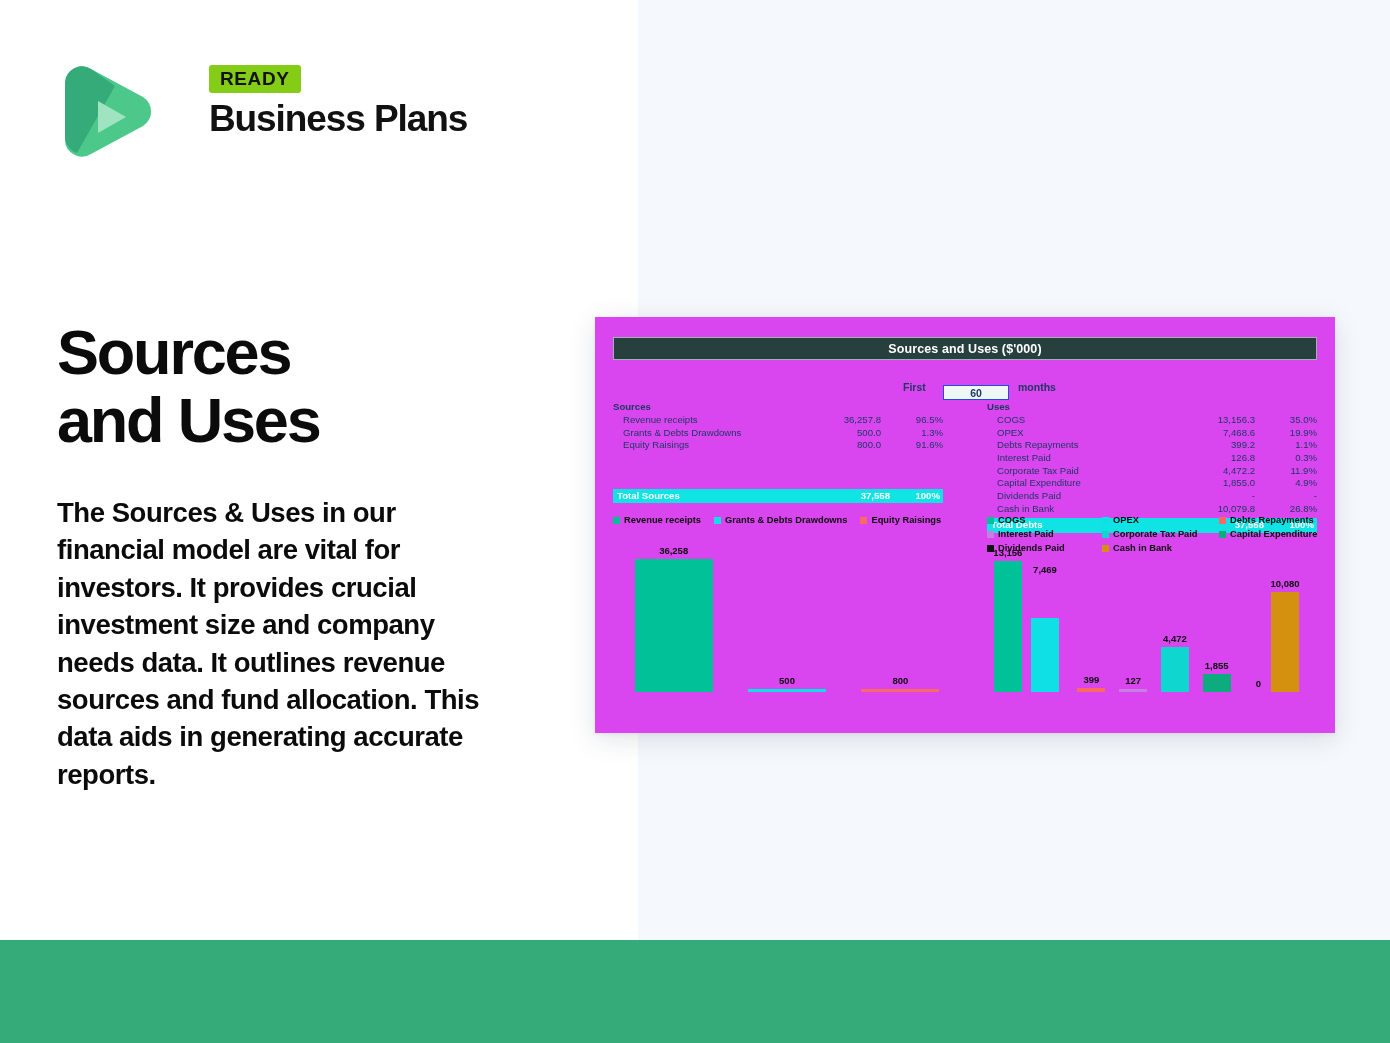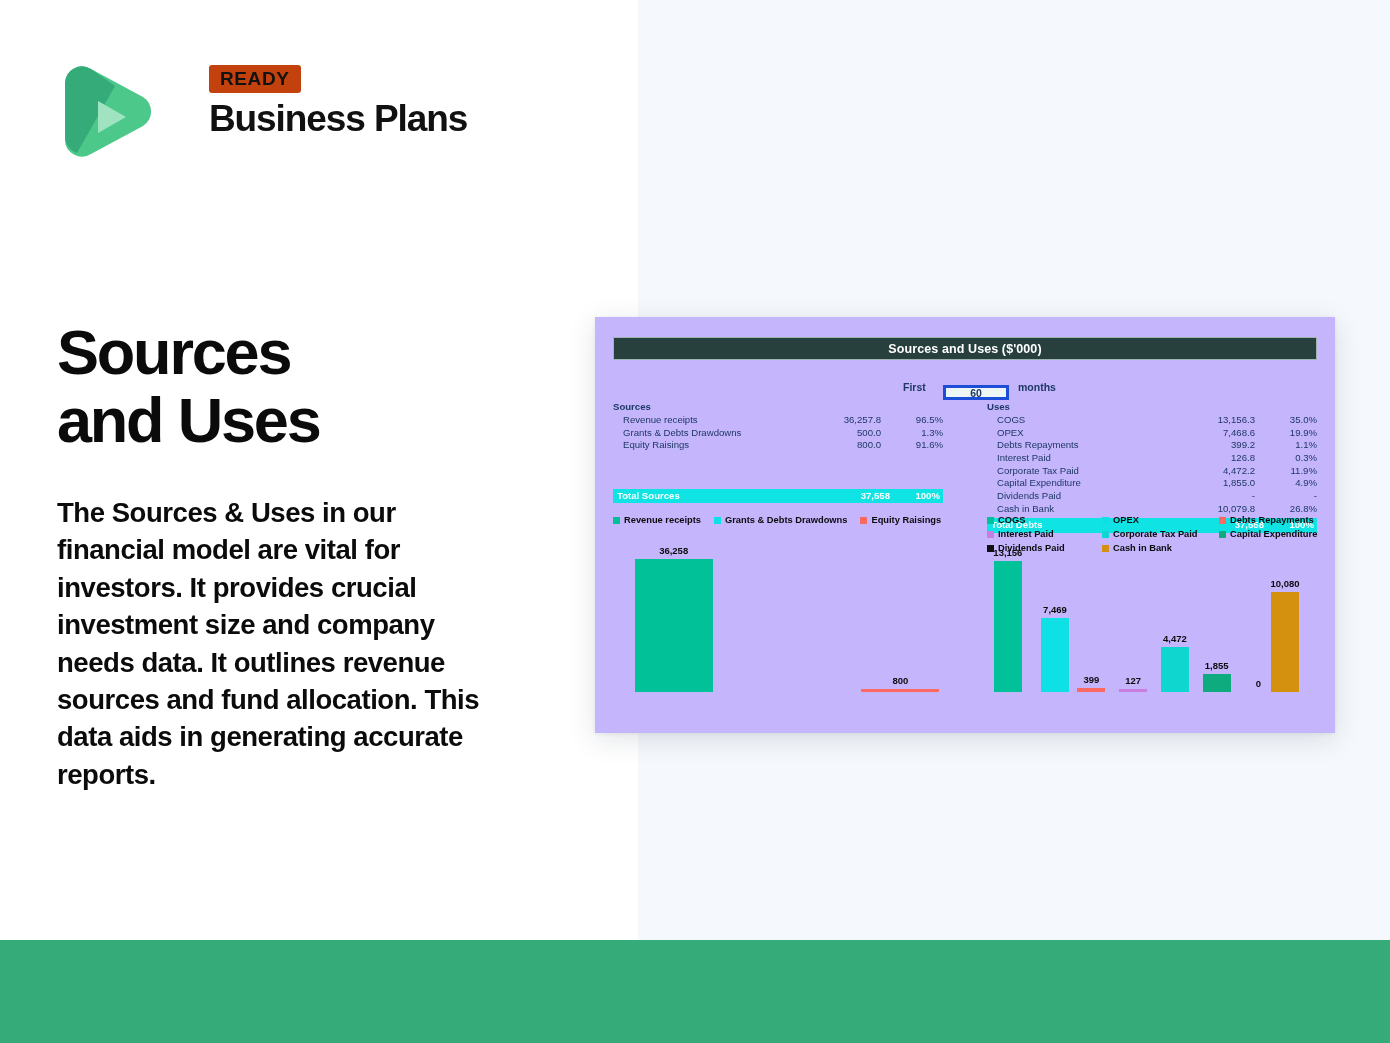--- a/index.html
+++ b/index.html
@@ -12,21 +12,21 @@
   
   .bg-left{position:absolute;left:0;top:0;width:638px;height:940px;background:#ffffff;}
   .bg-right{position:absolute;left:638px;top:0;width:752px;height:940px;background:#f5f8fc;}
   .bottom-band{position:absolute;left:0;top:940px;width:1390px;height:103px;background:#34ab79;}
 
   
   .logo{position:absolute;left:57px;top:57px;width:400px;height:105px;}
   .logo-mark{position:absolute;left:0;top:0;width:95px;height:100px;}
   .logo-text{position:absolute;left:152px;top:8px;}
   .ready-badge{
-    display:inline-block;background:#c2410c;color:#121212;
+    display:inline-block;background:#84cc16;color:#121212;
     font-size:19px;font-weight:bold;letter-spacing:.6px;
     padding:4px 11px 5px 11px;border-radius:3px;line-height:1;
   }
   .brand{
     margin-top:6px;font-size:37px;font-weight:bold;color:#111111;
     letter-spacing:-1.1px;line-height:1.06;white-space:nowrap;
   }
 
   
   .headline{
@@ -36,39 +36,39 @@
   }
   .body-copy{
     position:absolute;left:57px;top:494px;width:450px;
     font-size:27.5px;font-weight:bold;color:#0b0b0b;
     letter-spacing:-.45px;line-height:1.36;
   }
 
   
   .card{
     position:absolute;left:595px;top:317px;width:740px;height:416px;
-    background:#c4b5fd;
+    background:#d946ef;
     box-shadow:0 6px 26px rgba(20,40,60,.13), 0 1px 4px rgba(20,40,60,.07);
   }
   .sheet-title{
     position:absolute;left:18px;top:20px;width:704px;height:23px;
     background:#27403e;border:1px solid #9fb3b1;box-sizing:border-box;
     color:#ffffff;font-size:12.5px;font-weight:bold;
     display:flex;align-items:center;justify-content:center;letter-spacing:.1px;
   }
   .first-row{
     position:absolute;left:18px;top:62px;width:704px;height:16px;
     display:flex;align-items:center;
   }
   .first-label{
     position:absolute;left:290px;color:#1f3864;font-size:10.5px;font-weight:bold;
   }
   .months-input{
     position:absolute;left:330px;width:66px;height:15px;background:#eef7f3;
-    border:3px solid #1d4ed8;box-sizing:border-box;
+    border:1px solid #1d4ed8;box-sizing:border-box;
     color:#1f3864;font-size:10.5px;font-weight:bold;
     display:flex;align-items:center;justify-content:center;margin-top:11px;
   }
   .first-suffix{
     position:absolute;left:405px;color:#1f3864;font-size:10.5px;font-weight:bold;
   }
 
   
   .tbl{position:absolute;font-size:9.6px;color:#1f3864;}
   .tbl-left{left:18px;top:84px;width:330px;}
@@ -262,33 +262,37 @@
         <span>Cash in Bank</span>
       </span>
     </div>
 
   <div class="chart chart-left">
     <div class="plot">
         <div class="bar-slot" style="left: 17.6667px; width: 78px;">
           <div class="bar-lbl">36,258</div>
           <div class="bar" style="height: 135px; background: rgb(0, 193, 151);"></div>
         </div>
+        <div class="bar-slot" style="left: 131px; width: 78px;">
+          <div class="bar-lbl">500</div>
+          <div class="bar" style="height: 3px; background: rgb(15, 224, 230);"></div>
+        </div>
         <div class="bar-slot" style="left: 244.333px; width: 78px;">
           <div class="bar-lbl">800</div>
           <div class="bar" style="height: 3px; background: rgb(251, 106, 98);"></div>
         </div>
       </div>
   </div>
   <div class="chart chart-right">
     <div class="plot">
         <div class="bar-slot" style="left: 6.875px; width: 28px;">
           <div class="bar-lbl">13,156</div>
           <div class="bar" style="height: 131px; background: rgb(0, 193, 151);"></div>
         </div>
-        <div class="bar-slot" style="left: 54px; width: 28px;">
+        <div class="bar-slot" style="left: 44px; width: 28px; gap: 40px;">
           <div class="bar-lbl">7,469</div>
           <div class="bar" style="height: 74.3721px; background: rgb(15, 224, 230);"></div>
         </div>
         <div class="bar-slot" style="left: 90.375px; width: 28px;">
           <div class="bar-lbl">399</div>
           <div class="bar" style="height: 3.97302px; background: rgb(251, 106, 98);"></div>
         </div>
         <div class="bar-slot" style="left: 132.125px; width: 28px;">
           <div class="bar-lbl">127</div>
           <div class="bar" style="height: 3px; background: rgb(199, 126, 224);"></div>

